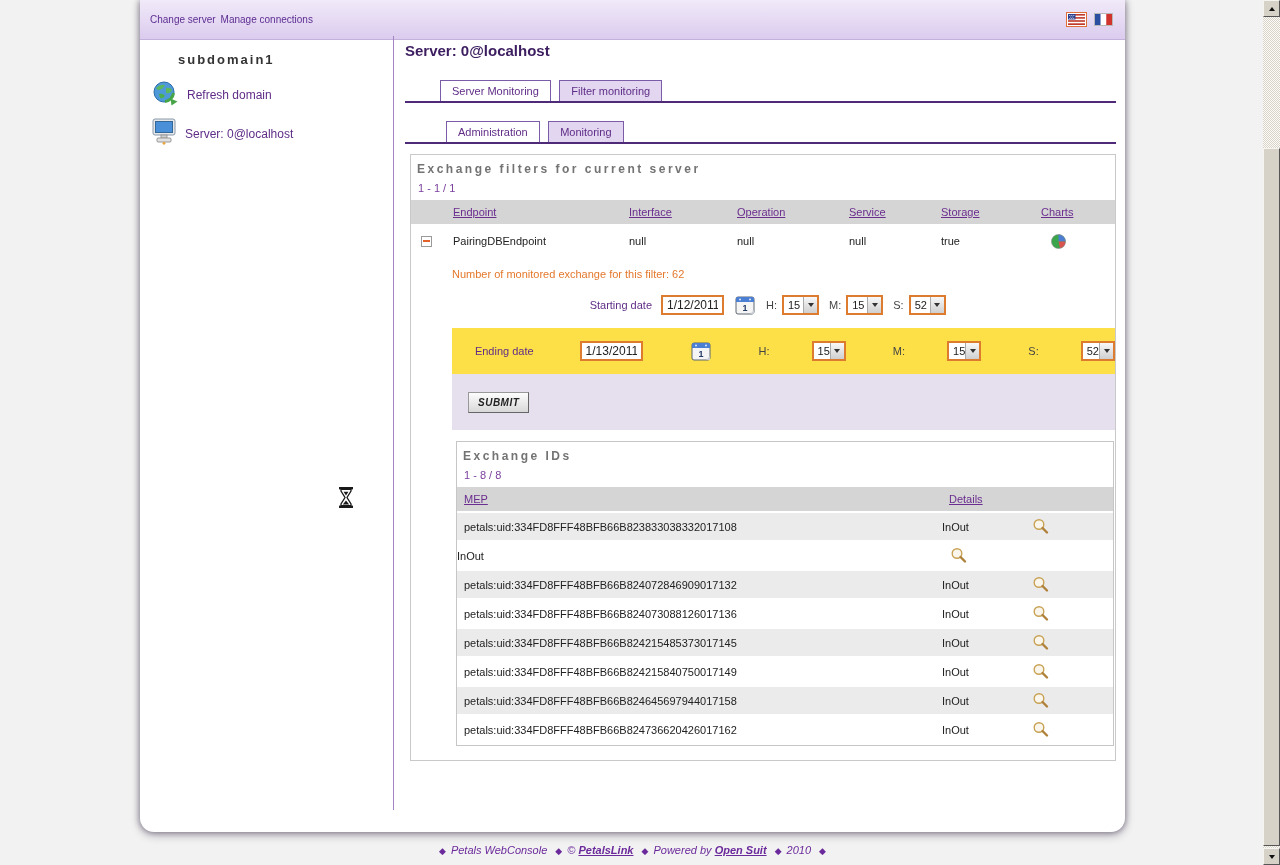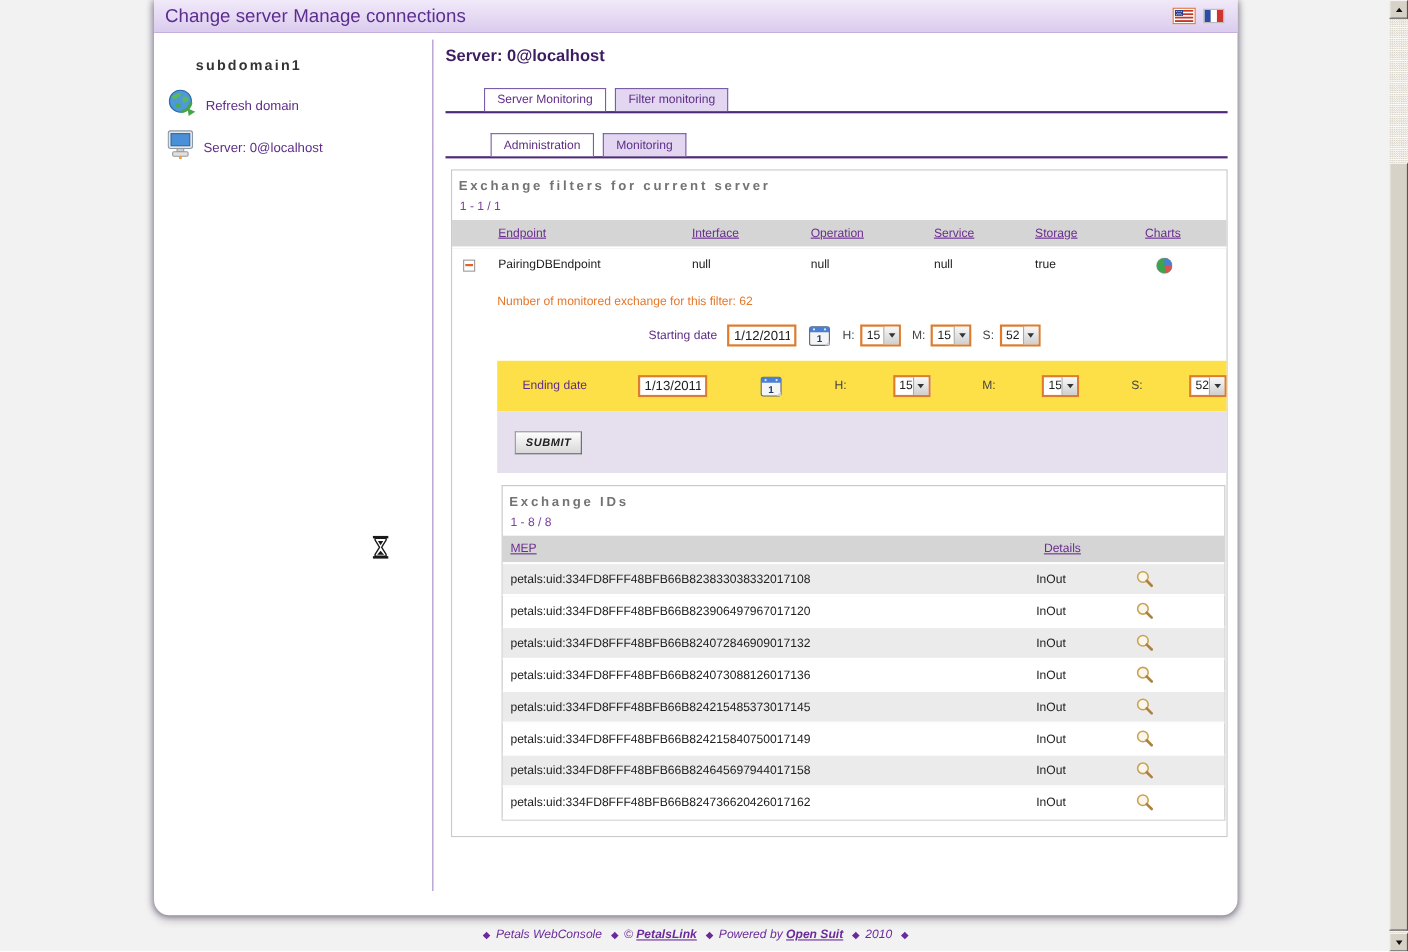--- a/index.html
+++ b/index.html
@@ -4,22 +4,22 @@
 <style>
   * { margin:0; padding:0; box-sizing:border-box; }
   body { font-family:"Liberation Sans", sans-serif; }
   .screen { position:relative; width:1280px; height:865px; background:#f2f2f2; overflow:hidden; }
 
   
   .container { position:absolute; left:140px; top:0; width:985px; height:832px; background:#fff;
                border-radius:0 0 14px 14px; box-shadow:0 3px 8px rgba(70,60,85,.45), -2px 0 5px rgba(70,60,85,.25), 2px 0 5px rgba(70,60,85,.25); }
 
   
-  .topbar { height:30px; background:linear-gradient(#f1eaf9, #dbcbee); border-bottom:1px solid #c3b1db;
-            display:flex; align-items:center; padding:0 12px 0 10px; font-size:17px; color:#5c2d91;text-align:center; }
+  .topbar { height:40px; background:linear-gradient(#f1eaf9, #dbcbee); border-bottom:1px solid #c3b1db;
+            display:flex; align-items:center; padding:0 12px 0 10px; font-size:10px; color:#5c2d91;text-align:center; }
   .topbar a { color:#5c2d91; text-decoration:none; margin-right:5px; cursor:pointer; }
   .flags { margin-left:auto; display:flex; align-items:center; gap:7px; }
   .flag-wrap { display:inline-block; line-height:0; }
   .flag-wrap.selected { border:1px solid #e0703a; padding:1px; background:#fff; }
   .flag-wrap.plain { border:1px solid #b9b9b9; }
 
   
   .sidebar { position:absolute; left:0; top:36px; width:253px; bottom:0;padding-left:26px; }
   .domain-title { margin:16px 0 0 12px; font-size:13px; font-weight:bold; color:#333; letter-spacing:2px; }
   .side-item { position:absolute; left:12px; display:flex; align-items:center; gap:9px; cursor:pointer; }
@@ -316,21 +316,20 @@
 
             <div class="xgrid xrow">
               <span class="id-cell">petals:uid:334FD8FFF48BFB66B823833038332017108</span>
               <span>InOut</span>
               <span class="mag"><svg width="17" height="17" viewBox="0 0 17 17">
                     <circle cx="7" cy="6.5" r="4.8" fill="#faf6ec" stroke="#c8a254" stroke-width="1.4"></circle>
                     <line x1="10.5" y1="10" x2="15" y2="14.5" stroke="#b0813a" stroke-width="2.4" stroke-linecap="round"></line>
                   </svg></span>
             </div>
             <div class="xgrid xrow">
-              <span class="id-cell">petals:uid:334FD8FFF48BFB66B823906497967017120</span>
               <span>InOut</span>
               <span class="mag"><svg width="17" height="17" viewBox="0 0 17 17">
                     <circle cx="7" cy="6.5" r="4.8" fill="#faf6ec" stroke="#c8a254" stroke-width="1.4"></circle>
                     <line x1="10.5" y1="10" x2="15" y2="14.5" stroke="#b0813a" stroke-width="2.4" stroke-linecap="round"></line>
                   </svg></span>
             </div>
             <div class="xgrid xrow">
               <span class="id-cell">petals:uid:334FD8FFF48BFB66B824072846909017132</span>
               <span>InOut</span>
               <span class="mag"><svg width="17" height="17" viewBox="0 0 17 17">

